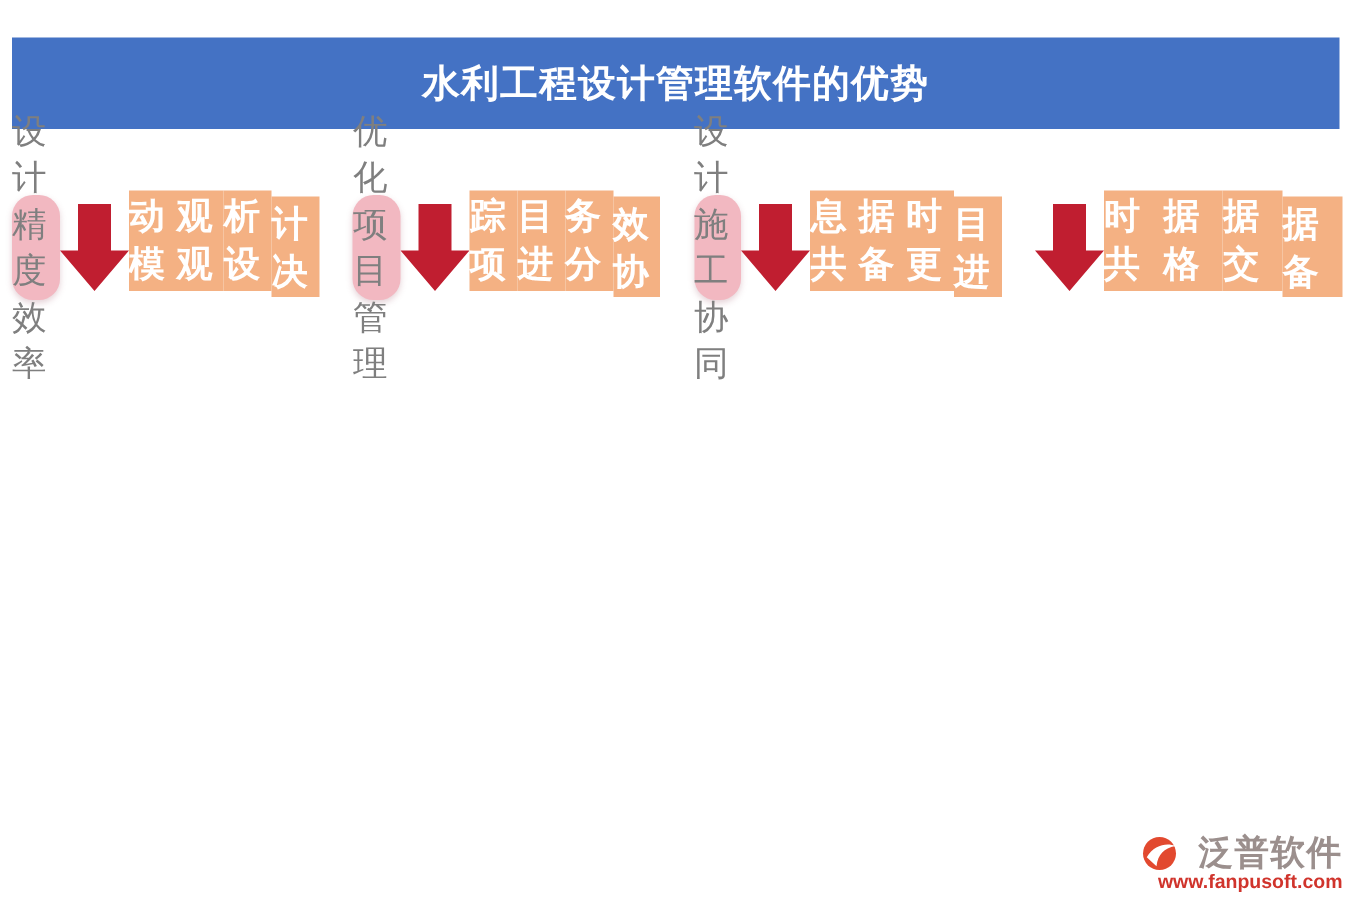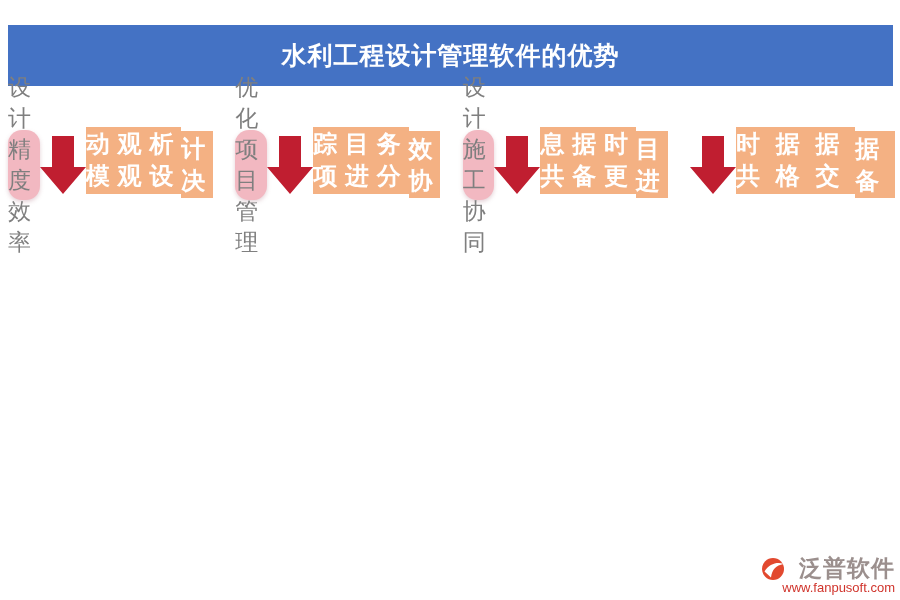--- a/index.html
+++ b/index.html
@@ -63,21 +63,21 @@
   }
   .brand-row{
     display:flex;align-items:center;justify-content:flex-end;gap:14px;
   }
   .brand-row svg{display:block;}
   .brand-name{
     font-size:23px;font-weight:bold;color:var(--brand-text);
     text-shadow:0 0 2px #ffffff;letter-spacing:1px;
   }
   .brand-url{
-    font-size:13px;font-weight:normal;color:var(--url-text);
+    font-size:13px;font-weight:bold;color:var(--url-text);
     font-family:"Liberation Sans","DejaVu Sans",sans-serif;
     text-shadow:0 0 2px #ffffff;
   }
 </style>
 </head>
 <body>
 
 <div class="page">
 
   <div class="banner">

